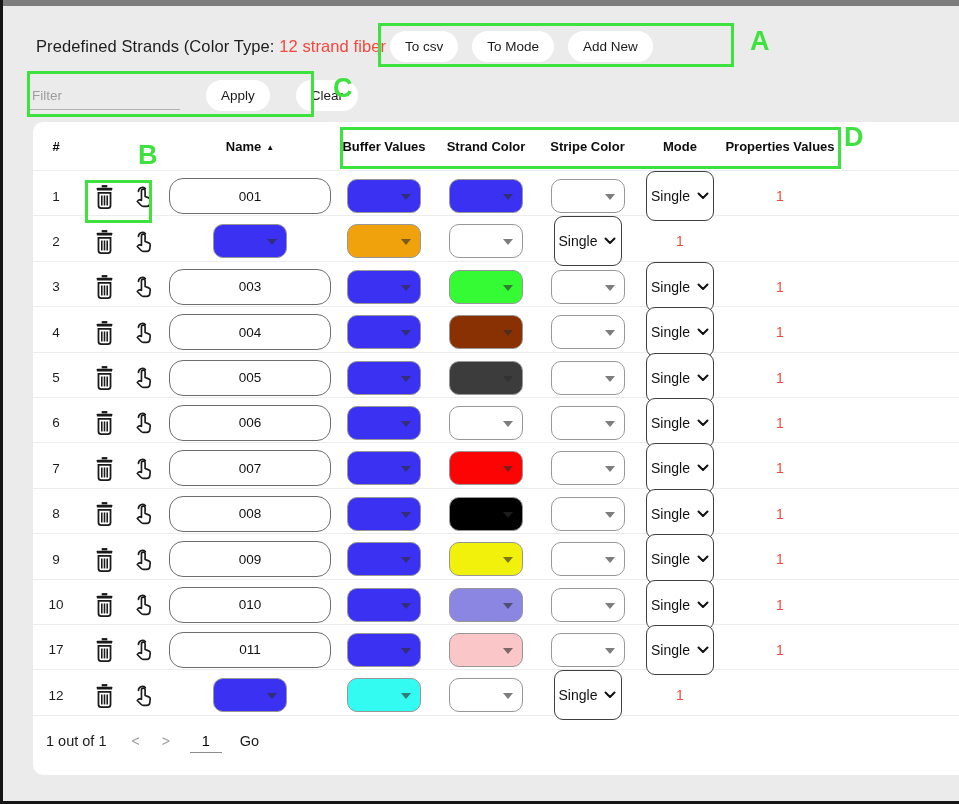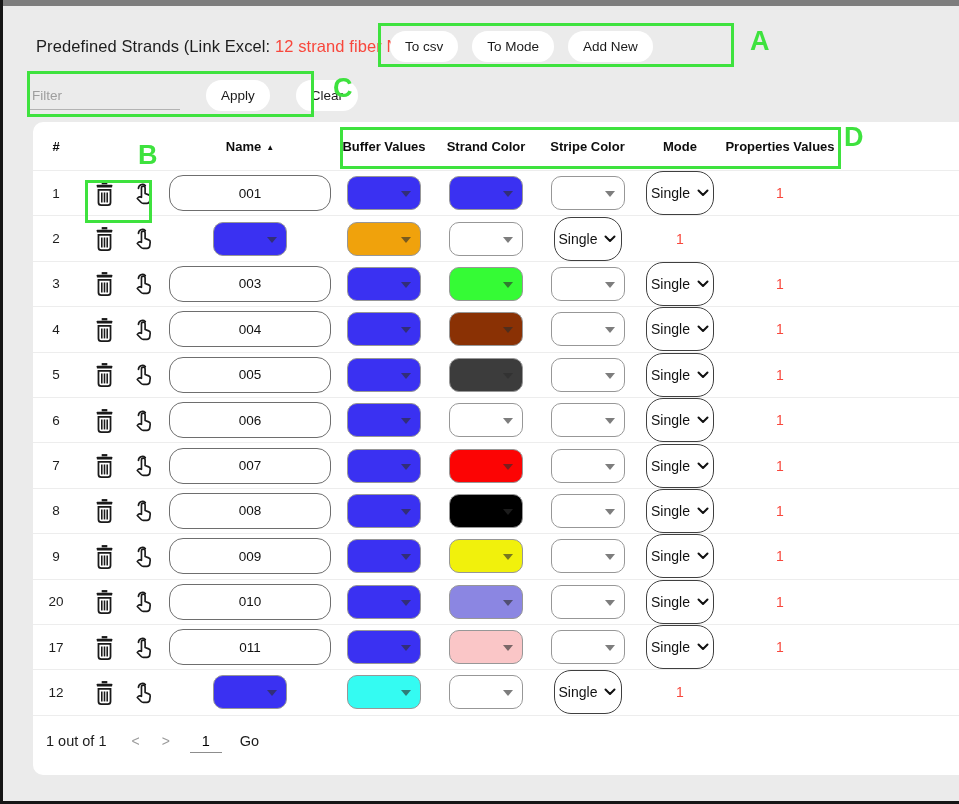--- a/index.html
+++ b/index.html
@@ -60,22 +60,22 @@
     position:relative; width:74px; height:34px;
     border:1px solid #979797; border-radius:10px; cursor:pointer;
   }
   .dd-arrow {
     position:absolute; right:9px; top:50%; margin-top:-2px;
     width:0; height:0;
     border-left:5px solid transparent; border-right:5px solid transparent;
     border-top:6px solid rgba(45,45,45,.62);
   }
   .mode-select {
-    width:68px; height:44px; background:#fff;
-    border:1.5px solid #3f3f3f; border-radius:17px;
+    width:68px; height:50px; background:#fff;
+    border:1.5px solid #3f3f3f; border-radius:9px;
     display:flex; align-items:center; justify-content:center; gap:7px;
     font-size:14px; color:#111; cursor:pointer;
   }
   .c-props { text-align:center; font-size:14px; color:var(--red-text,#f8473c); }
 
   .tfoot {
     height:52px; border-top:1px solid #ededed;
     display:flex; align-items:center; padding-left:13px; font-size:14.5px; color:#1b1b1b;
   }
   .pg-chevron { color:#9b9b9b; font-size:14px; cursor:pointer; }
@@ -98,21 +98,21 @@
   .box-d { left:340px; top:127px; width:501px; height:42px; }
   .lbl-d { left:844px; top:122px; }
 </style>
 </head>
 <body>
 
 <div class="topbar"></div>
 <div class="edge-left"></div>
 <div class="edge-bottom"></div>
 
-<div class="page-title"><span>Predefined Strands (Link Excel: </span><span class="red">12 strand fiber NPO</span><span>)</span></div>
+<div class="page-title"><span>Predefined Strands (Color Type: </span><span class="red">12 strand fiber NPO</span><span>)</span></div>
 
 <div class="top-buttons">
   <button class="pill">To csv</button>
   <button class="pill">To Mode</button>
   <button class="pill">Add New</button>
 </div>
 
 <div class="filter-bar">
   <input class="filter-input" placeholder="Filter" style="">
   <button class="pill">Apply</button>
@@ -574,21 +574,21 @@
         <svg width="12" height="8" viewBox="0 0 12 8">
               <path d="M1.5 1.5 L6 6 L10.5 1.5" stroke="#111" stroke-width="2" fill="none" stroke-linecap="round" stroke-linejoin="round"></path>
             </svg>
       </div>
     </div>
     <div class="c-props">1</div>
     <div></div>
   </div>
 
   <div class="grid-row trow">
-    <div class="c-num">20</div>
+    <div class="c-num">10</div>
     <div class="c-icons">
       <span class="icon-btn">
         <svg width="25" height="27" viewBox="0 0 24 26">
           <rect x="9.3" y="2" width="5.4" height="2.2" fill="#1a1a1a"></rect>
           <rect x="4.6" y="4.6" width="14.8" height="2.6" rx="0.4" fill="#1a1a1a"></rect>
           <path d="M6.2 9.4 h11.6 v12.2 a2.6 2.6 0 0 1 -2.6 2.6 h-6.4 a2.6 2.6 0 0 1 -2.6 -2.6 z" fill="none" stroke="#1a1a1a" stroke-width="1.7"></path>
           <line x1="9.4" y1="12" x2="9.4" y2="21.6" stroke="#1a1a1a" stroke-width="1.5"></line>
           <line x1="12" y1="12" x2="12" y2="21.6" stroke="#1a1a1a" stroke-width="1.5"></line>
           <line x1="14.6" y1="12" x2="14.6" y2="21.6" stroke="#1a1a1a" stroke-width="1.5"></line>
         </svg>

